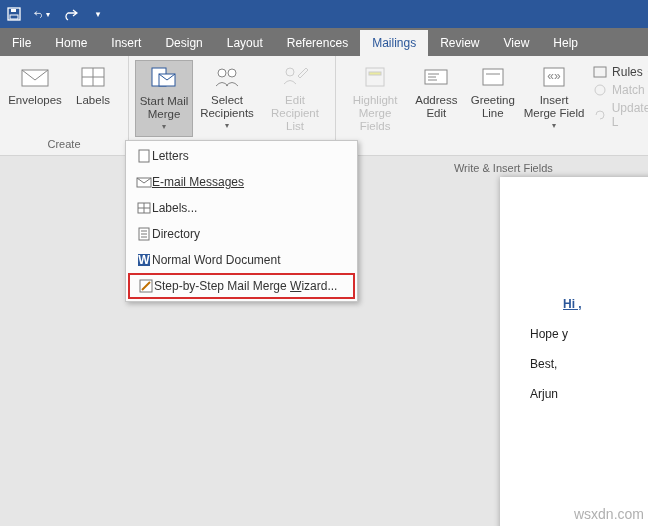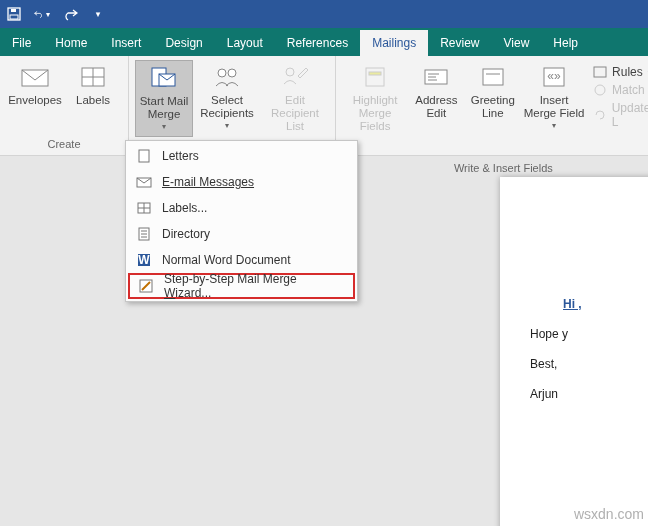--- a/index.html
+++ b/index.html
@@ -1,37 +1,37 @@
 <!DOCTYPE html>
 <html><head>
 <meta charset="utf-8">
 <style>
 *{box-sizing:border-box;margin:0;padding:0;font-family:"Segoe UI",Tahoma,sans-serif;font-size:12px;}
 body{width:648px;height:526px;background:#e6e6e6;overflow:hidden;position:relative;}
 .qat{height:28px;background:#2b579a;display:flex;align-items:center;padding:0 6px;gap:12px;}
 .qat .ic{color:#fff;width:16px;height:16px;display:flex;align-items:center;justify-content:center;}
-.tabbar{height:28px;background:#0f766e;display:flex;align-items:flex-end;}
+.tabbar{height:28px;background:#737373;display:flex;align-items:flex-end;}
 .tab{padding:6px 12px;color:#fff;cursor:pointer;}
 .tab.active{background:#f3f3f3;color:#2b579a;}
 .ribbon{height:100px;background:#f3f3f3;border-bottom:1px solid #d4d4d4;display:flex;}
 .group{border-right:1px solid #d4d4d4;padding:4px 6px 2px;display:flex;flex-direction:column;align-items:center;}
 .group-btns{display:flex;flex:1;align-items:flex-start;}
 .group-label{font-size:11px;color:#666;text-align:center;padding-bottom:3px;margin-top:24px;}
 .bigbtn{display:flex;flex-direction:column;align-items:center;justify-content:flex-start;width:58px;padding:4px 2px;text-align:center;line-height:1.15;gap:3px;cursor:pointer;}
 .bigbtn.wide{width:68px;}
 .bigbtn.sel{background:#c8c8c8;border:1px solid #aaa;}
 .bigbtn svg{margin-bottom:1px;}
 .bigbtn .lbl{font-size:11.5px;color:#444;}
 .bigbtn.dim .lbl{color:#bfbfbf;}
 .bigbtn .drop{font-size:8px;color:#666;margin-top:-2px;}
 .smallcol{display:flex;flex-direction:column;justify-content:flex-start;padding:4px 4px;gap:2px;}
 .smallbtn{display:flex;align-items:center;gap:5px;font-size:11.5px;color:#444;padding:1px 2px;}
 .smallbtn.dim{color:#bfbfbf;}
 .ddmenu{position:absolute;left:125px;top:140px;width:233px;background:#fcfcfc;border:1px solid #c6c6c6;box-shadow:2px 2px 5px rgba(0,0,0,.25);padding:2px;}
-.ddrow{display:flex;align-items:center;height:26px;padding:0 8px;gap:10px;cursor:pointer;}
+.ddrow{display:flex;align-items:center;height:26px;padding:0 8px;cursor:pointer;}
 .ddrow .t{font-size:12px;color:#333;}
 .ddrow .u{text-decoration:underline;}
 .ddhl{border:2px solid #d62c2c;}
 .ddmenu svg{flex:0 0 16px;}
 .page{position:absolute;left:500px;top:177px;width:400px;height:500px;background:#fff;box-shadow:0 0 6px rgba(0,0,0,.3);padding:120px 30px 30px 30px;font-family:Calibri,sans-serif;font-size:14px;color:#222;}
 .page .ln{margin-bottom:16px;}
 .page .hi{text-decoration:underline;color:#2b579a;font-weight:600;margin-left:33px;}
 .watermark{position:absolute;right:4px;bottom:4px;font-size:14px;color:#b0b0b0;font-family:Arial,sans-serif;}
 </style>
 </head>

